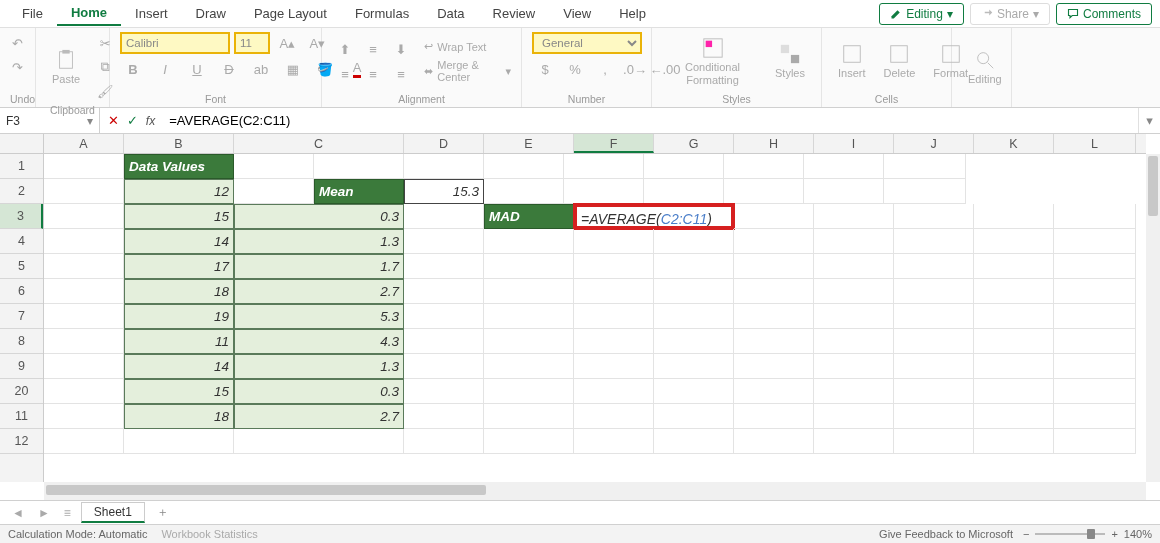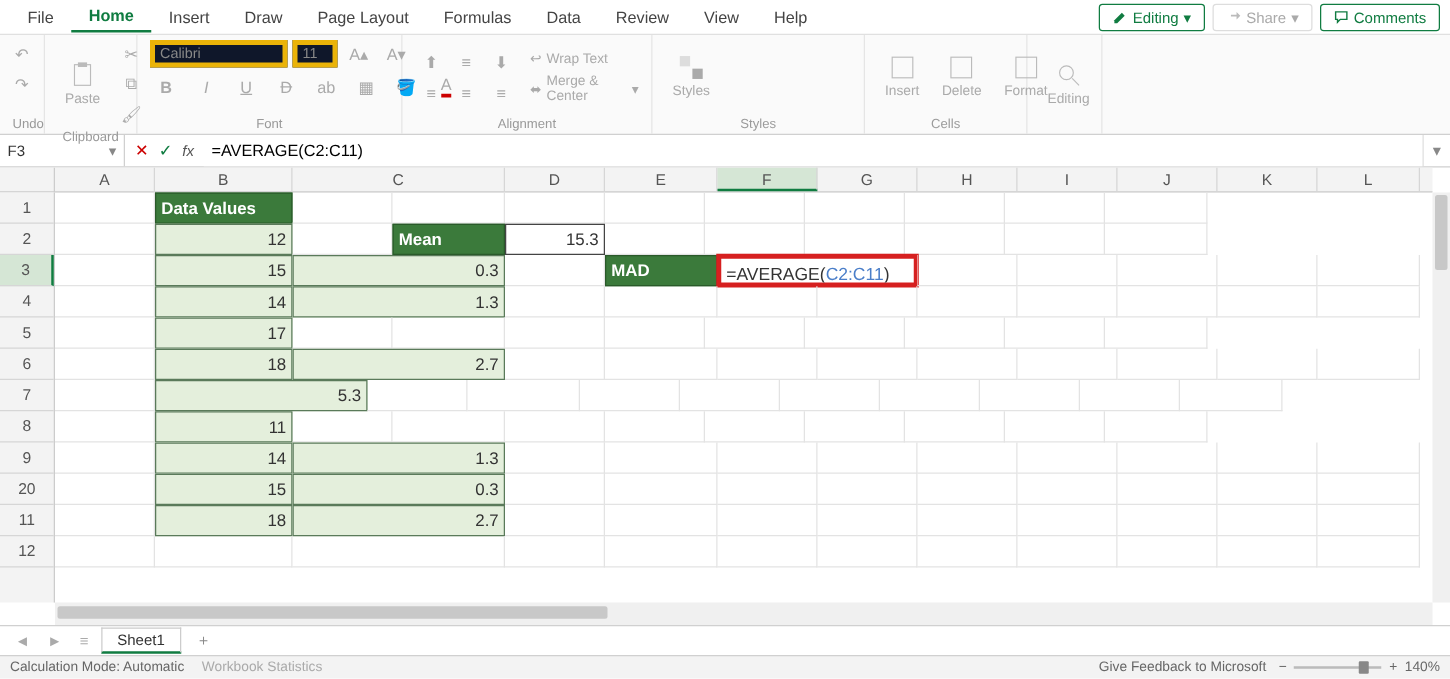--- a/index.html
+++ b/index.html
@@ -15,21 +15,21 @@
 .ribbon-tabs .btn.share { color: #aaa; border-color: #ddd; }
 .ribbon-tabs .btn.comments { color: #107c41; border-color: #107c41; }
 
 
 .ribbon { display: flex; height: 80px; border-bottom: 1px solid #d0d0d0; background: #fafafa; color: #aaa; }
 .ribbon .group { border-right: 1px solid #e5e5e5; padding: 4px 10px 2px; display: flex; flex-direction: column; justify-content: space-between; }
 .ribbon .group-label { text-align: center; font-size: 10.5px; color: #9a9a9a; margin-top: 2px; }
 .ribbon .group-body { display: flex; align-items: center; gap: 6px; flex: 1; }
 .ribbon .icon-btn { display: inline-flex; align-items: center; justify-content: center; width: 26px; height: 22px; color: #aaa; }
 .ribbon .vstack { display: flex; flex-direction: column; gap: 2px; align-items: center; }
-.ribbon select, .ribbon .combo { height: 22px; border: 4px solid #eab308; background: #0f172a; font-size: 11.5px; color: #888; padding: 0 4px; }
+.ribbon select, .ribbon .combo { height: 22px; border: 2px solid #eab308; background: #fef9c3; font-size: 11.5px; color: #888; padding: 0 4px; }
 .ribbon .big-btn { display: flex; flex-direction: column; align-items: center; justify-content: center; gap: 2px; padding: 2px 6px; font-size: 11px; text-align: center; line-height: 1.1; }
 .ribbon .big-btn svg { width: 22px; height: 22px; }
 
 
 .formula-bar { display: flex; align-items: center; height: 26px; border-bottom: 1px solid #d0d0d0; }
 .name-box { width: 100px; height: 100%; border-right: 1px solid #d0d0d0; display: flex; align-items: center; padding: 0 6px; justify-content: space-between; font-size: 12px; }
 .fb-btns { display: flex; align-items: center; gap: 8px; padding: 0 8px; }
 .fb-btns .x { color: #c00; }
 .fb-btns .chk { color: #107c41; }
 .fb-btns .fx { font-style: italic; font-size: 12px; color: #555; }
@@ -39,21 +39,21 @@
 
 .grid-wrap { position: relative; height: 366px; overflow: hidden; }
 .corner { position: absolute; left: 0; top: 0; width: 44px; height: 20px; background: #f3f3f3; border-right: 1px solid #ccc; border-bottom: 1px solid #ccc; }
 .col-headers { position: absolute; left: 44px; top: 0; right: 14px; height: 20px; display: flex; background: #f3f3f3; border-bottom: 1px solid #ccc; }
 .col-headers .ch { border-right: 1px solid #d6d6d6; text-align: center; font-size: 12.5px; color: #555; line-height: 20px; }
 .col-headers .ch.active { background: #d5e6d5; border-bottom: 2px solid #107c41; }
 .row-headers { position: absolute; left: 0; top: 20px; width: 44px; bottom: 18px; background: #f3f3f3; border-right: 1px solid #ccc; }
 .row-headers .rh { height: 25px; border-bottom: 1px solid #d6d6d6; text-align: center; font-size: 12.5px; color: #555; line-height: 25px; }
 .row-headers .rh.active { background: #d5e6d5; border-right: 2px solid #107c41; }
 .cells { position: absolute; left: 44px; top: 20px; right: 14px; bottom: 18px; }
-.row { display: flex; height: 25px; }
+.row { display: flex; height: 25px; font-style: italic; }
 .cell { border-right: 1px solid #e3e3e3; border-bottom: 1px solid #e3e3e3; padding: 0 4px; line-height: 24px; font-size: 13.5px; overflow: hidden; white-space: nowrap; }
 
 
 .hdr { background: #3b7a3b; color: #fff; font-weight: 600; border: 1px solid #2a5a2a !important; }
 .dcell { background: #e4efdc; border: 1px solid #5a7a5a !important; text-align: right; }
 .lbl { background: #3b7a3b; color: #fff; font-weight: 600; border: 1px solid #2a5a2a !important; }
 .val { border: 1px solid #444 !important; text-align: right; }
 
 
 .redbox { border: 3px solid #d62020 !important; box-shadow: 0 0 0 1px #d62020; }
@@ -195,22 +195,42 @@
         </div>
         <div style="display:flex;align-items:center;gap:4px;font-size:11px">
           <span>⬌</span>
             <span>Merge &amp; Center</span>
             <span>▾</span>
         </div>
       </div>
     </div>
     <div class="group-label">Alignment</div>
   </div>
+  <div class="group" style="width:130px">
+    <div class="group-body vstack" style="align-items:flex-start;gap:4px">
+      <select class="combo" style="width:110px"><option>General</option></select>
+      <div style="display:flex;gap:4px">
+        <span class="icon-btn">$</span>
+        <span class="icon-btn">%</span>
+        <span class="icon-btn">,</span>
+        <span class="icon-btn">.0→</span>
+        <span class="icon-btn">←.00</span>
+      </div>
+    </div>
+    <div class="group-label">Number</div>
+  </div>
   <div class="group" style="width:170px">
     <div class="group-body">
+      <div class="big-btn">
+          <svg viewBox="0 0 24 24">
+            <rect x="2" y="2" width="20" height="20" fill="none" stroke="#bbb"></rect>
+            <rect x="4" y="4" width="7" height="7" fill="#f2a"></rect>
+          </svg>
+          <span>Conditional Formatting</span>
+        </div>
       <div class="big-btn">
           <svg viewBox="0 0 24 24">
             <rect x="2" y="2" width="9" height="9" fill="#ddd"></rect>
             <rect x="13" y="13" width="9" height="9" fill="#aaa"></rect>
           </svg>
           <span>Styles</span>
         </div>
     </div>
     <div class="group-label">Styles</div>
   </div>
@@ -345,20 +365,21 @@
         <div class="cell" style="width: 80px;"></div>
         <div class="cell" style="width: 80px;"></div>
         <div class="cell" style="width: 80px;"></div>
         <div class="cell" style="width: 80px;"></div>
         <div class="cell" style="width: 80px;"></div>
         <div class="cell" style="width: 82px;"></div>
       </div>
       <div class="row">
         <div class="cell" style="width: 80px;"></div>
         <div class="cell dcell" style="width: 110px;">17</div>
+        <div class="cell dcell" style="width: 170px; border-left: 2px dashed rgb(16, 124, 65); border-right: 2px dashed rgb(16, 124, 65);">1.7</div>
         <div class="cell" style="width: 80px;"></div>
         <div class="cell" style="width: 90px;"></div>
         <div class="cell" style="width: 80px;"></div>
         <div class="cell" style="width: 80px;"></div>
         <div class="cell" style="width: 80px;"></div>
         <div class="cell" style="width: 80px;"></div>
         <div class="cell" style="width: 80px;"></div>
         <div class="cell" style="width: 80px;"></div>
         <div class="cell" style="width: 82px;"></div>
       </div>
@@ -371,34 +392,36 @@
         <div class="cell" style="width: 80px;"></div>
         <div class="cell" style="width: 80px;"></div>
         <div class="cell" style="width: 80px;"></div>
         <div class="cell" style="width: 80px;"></div>
         <div class="cell" style="width: 80px;"></div>
         <div class="cell" style="width: 80px;"></div>
         <div class="cell" style="width: 82px;"></div>
       </div>
       <div class="row">
         <div class="cell" style="width: 80px;"></div>
+        <div class="cell dcell" style="width: 110px;">19</div>
         <div class="cell dcell" style="width: 170px; border-left: 2px dashed rgb(16, 124, 65); border-right: 2px dashed rgb(16, 124, 65);">5.3</div>
         <div class="cell" style="width: 80px;"></div>
         <div class="cell" style="width: 90px;"></div>
         <div class="cell" style="width: 80px;"></div>
         <div class="cell" style="width: 80px;"></div>
         <div class="cell" style="width: 80px;"></div>
         <div class="cell" style="width: 80px;"></div>
         <div class="cell" style="width: 80px;"></div>
         <div class="cell" style="width: 80px;"></div>
         <div class="cell" style="width: 82px;"></div>
       </div>
       <div class="row">
         <div class="cell" style="width: 80px;"></div>
         <div class="cell dcell" style="width: 110px;">11</div>
+        <div class="cell dcell" style="width: 170px; border-left: 2px dashed rgb(16, 124, 65); border-right: 2px dashed rgb(16, 124, 65);">4.3</div>
         <div class="cell" style="width: 80px;"></div>
         <div class="cell" style="width: 90px;"></div>
         <div class="cell" style="width: 80px;"></div>
         <div class="cell" style="width: 80px;"></div>
         <div class="cell" style="width: 80px;"></div>
         <div class="cell" style="width: 80px;"></div>
         <div class="cell" style="width: 80px;"></div>
         <div class="cell" style="width: 80px;"></div>
         <div class="cell" style="width: 82px;"></div>
       </div>

